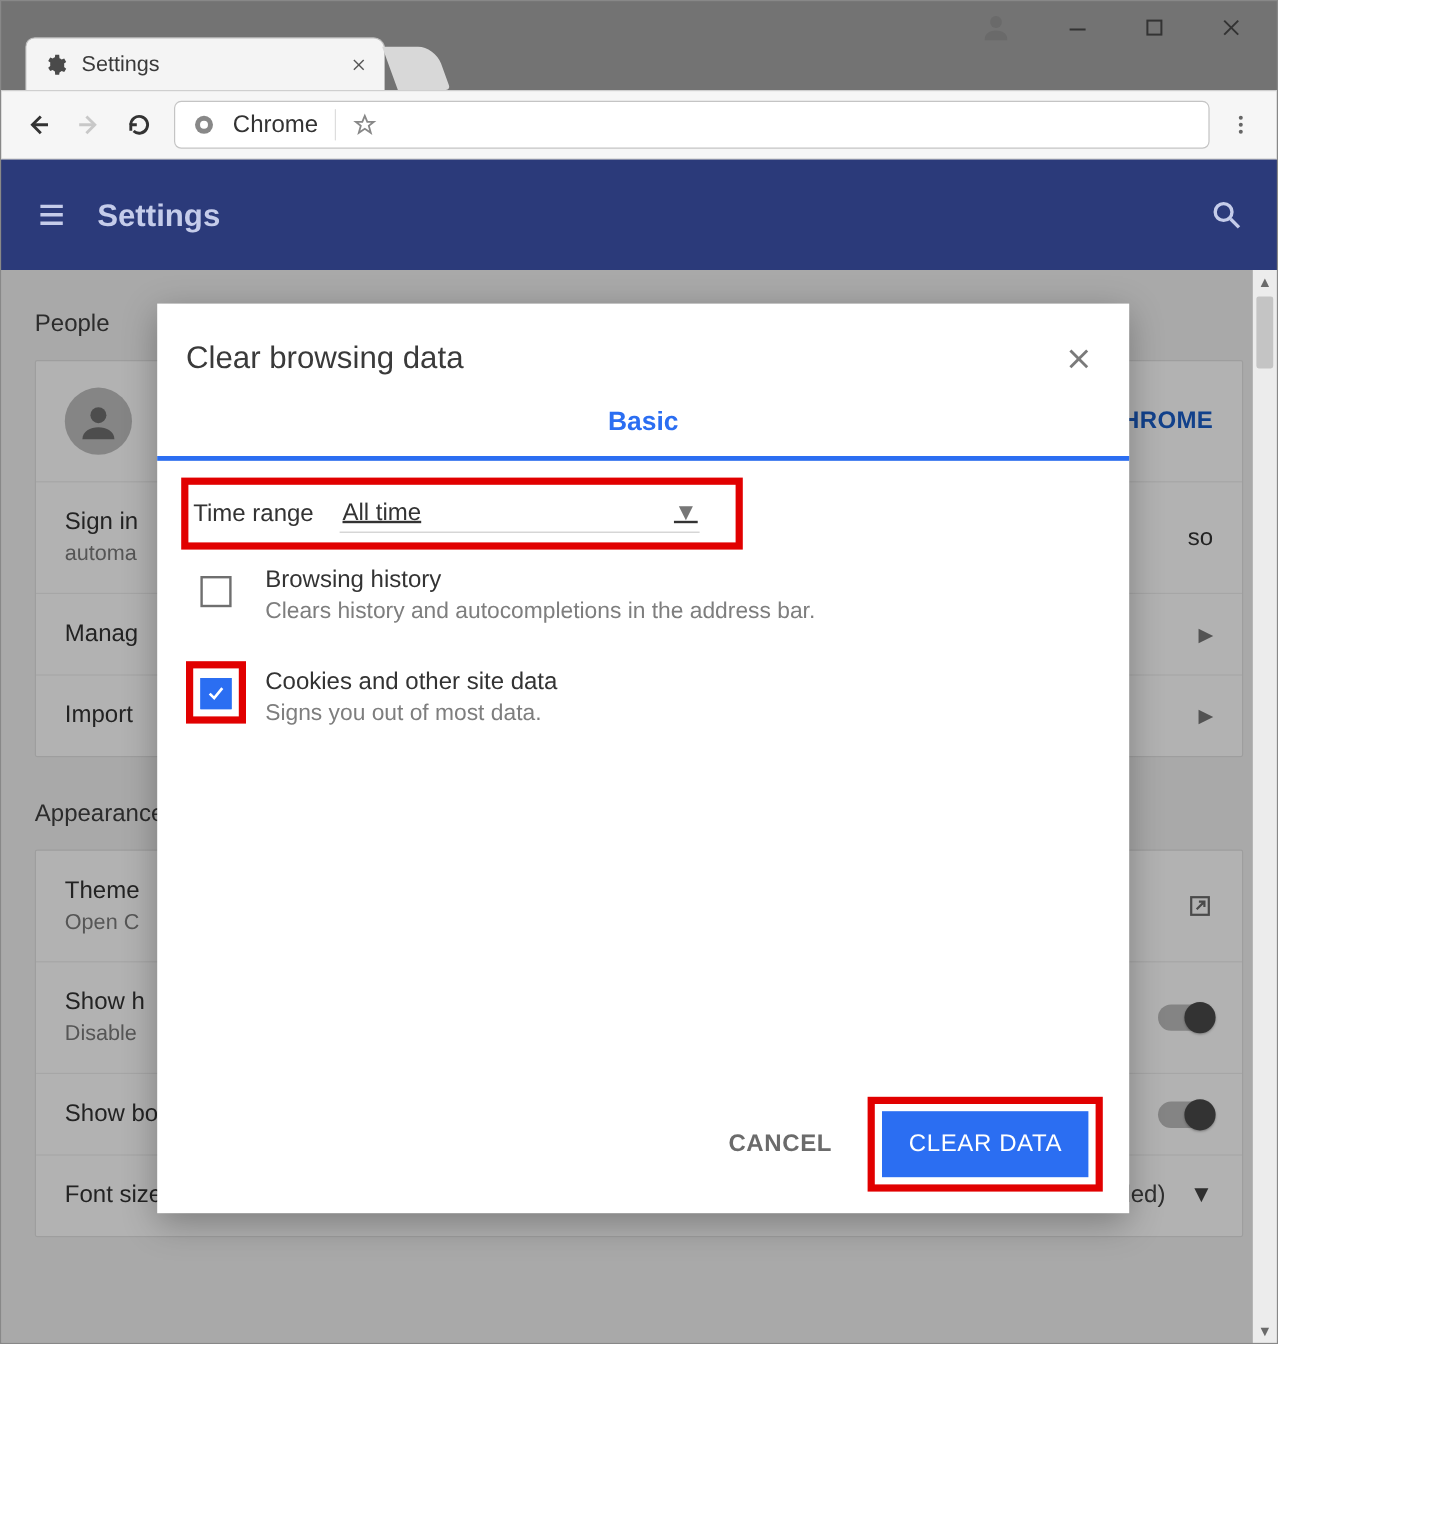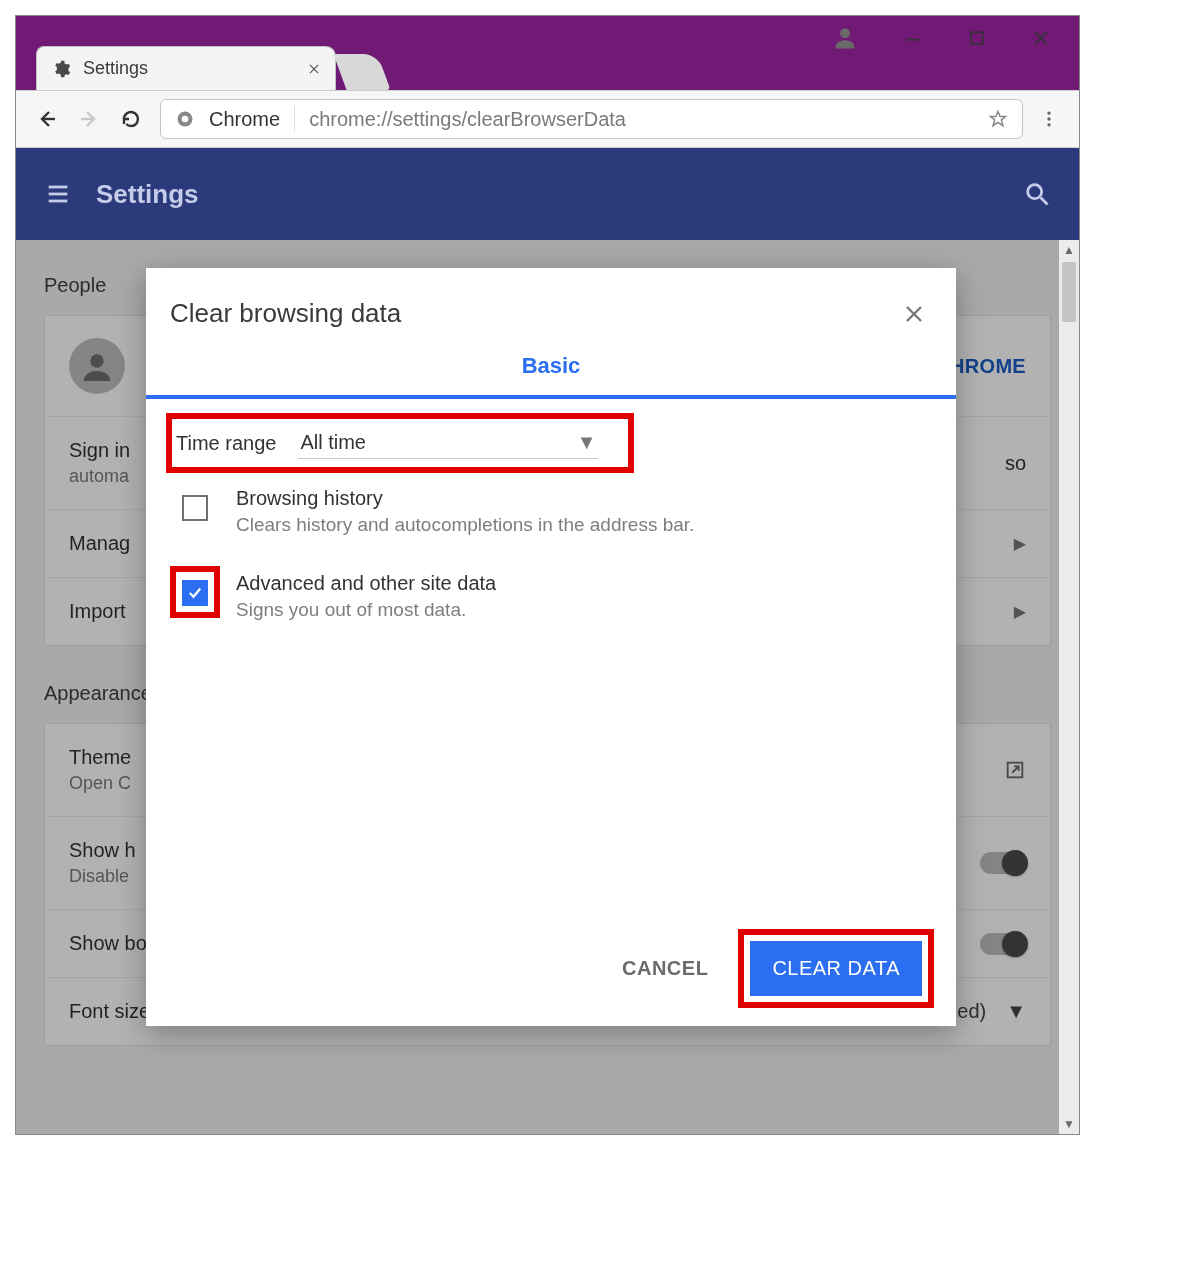--- a/index.html
+++ b/index.html
@@ -1,17 +1,17 @@
 <!DOCTYPE html>
 <html><head>
 <meta charset="utf-8">
 <style>
   * { box-sizing: border-box; margin: 0; padding: 0; }
   html, body { width: 1200px; height: 1266px; font-family: Arial, 'Segoe UI', sans-serif; background: #fff; overflow: hidden; }
-  .frame { width: 1065px; height: 1120px; margin: 15px; border: 1px solid #888; position: relative; background: #701a75; }
+  .frame { width: 1065px; height: 1120px; margin: 0; border: 1px solid #888; position: relative; background: #737373; }
 
   
   .winctrls { position: absolute; top: 8px; right: 0; display: flex; gap: 36px; padding-right: 24px; }
   .winctrl { width: 28px; height: 28px; display: flex; align-items: center; justify-content: center; color: #333; }
   .winctrl svg { width: 20px; height: 20px; }
 
   
   .profile-top { position: absolute; top: 8px; right: 220px; width: 28px; height: 28px; color: #555; }
 
   
@@ -66,21 +66,21 @@
   .dlg-title-row { display:flex; align-items:center; padding: 30px 30px 10px 24px; }
   .dlg-title { font-size: 26px; color: #3a3a3a; flex:1; }
   .dlg-close { color:#7a7a7a; }
   .dlg-tabs { display:flex; border-bottom:1px solid #e2e2e2;justify-content:flex-end; }
   .dlg-tab { flex:1; text-align:center; padding: 14px 0 16px; font-size:22px; color:#7a7a7a; font-weight:600; }
   .dlg-tab.active { color:#2b6ef2; border-bottom:4px solid #2b6ef2; margin-bottom:-1px; }
 
   .dlg-body { padding: 18px 24px 0 24px; flex:1; }
   .timerange { display:flex; align-items:center; gap:22px; padding: 10px 6px; }
   .timerange .lbl { font-size:20px; color:#333; }
-  .timerange .sel { flex:0 0 300px; display:flex; align-items:center; justify-content:space-between; font-size:20px; color:#333; border-bottom:1px solid #ccc; padding: 4px 2px; }
+  .timerange .sel { flex:0 0 300px; display:flex; align-items:center; justify-content:space-between; font-size:20px; color:#333; border-bottom:1px solid #ccc; padding: 4px 2px; text-decoration: underline; }
   .hl-red { outline: 6px solid #e10000; outline-offset: -2px; }
   .hl-red-tight { outline: 6px solid #e10000; }
 
   .opt { display:flex; gap:22px; padding: 18px 6px; align-items:flex-start; }
   .cb { width:26px; height:26px; border:2px solid #6f6f6f; background:#fff; display:flex; align-items:center; justify-content:center; flex:0 0 26px; margin-top:2px; }
   .cb.checked { background:#2b6ef2; border-color:#2b6ef2; color:#fff; }
   .cb.checked svg { width:18px; height:18px; }
   .cb-wrap { padding:6px; }
   .opt .txt .t { font-size:20px; color:#333; }
   .opt .txt .s { font-size:19px; color:#7e7e7e; margin-top:4px; }
@@ -161,21 +161,20 @@
       </div>
     <div class="omnibox">
       <span>
           <svg width="20" height="20" viewBox="0 0 24 24">
             <circle cx="12" cy="12" r="9" fill="#888"></circle>
             <circle cx="12" cy="12" r="4" fill="#fff"></circle>
           </svg>
         </span>
       <span class="scheme">Chrome</span>
       <span class="sep"></span>
-      <span class="url">chrome://settings/clearBrowserData</span>
       <span class="star">
           <svg width="20" height="20" viewBox="0 0 24 24">
             <path d="M12 3l2.5 6H21l-5 4 2 7-6-4-6 4 2-7-5-4h6.5z" fill="none" stroke="#888" stroke-width="1.8"></path>
           </svg>
         </span>
     </div>
     <div class="menu3">
         <svg width="20" height="20" viewBox="0 0 24 24" fill="#666">
           <circle cx="12" cy="5" r="2"></circle>
           <circle cx="12" cy="12" r="2"></circle>
@@ -317,21 +316,21 @@
           </div>
           <div class="opt">
             <div class="cb-wrap hl-red-tight">
               <div class="cb checked">
                 <svg viewBox="0 0 24 24">
                   <path d="M5 12l5 5 9-11" fill="none" stroke="#fff" stroke-width="3"></path>
                 </svg>
               </div>
             </div>
             <div class="txt">
-              <div class="t">Advanced and other site data</div>
+              <div class="t">Cookies and other site data</div>
               <div class="s">Signs you out of most data.</div>
             </div>
           </div>
         </div>
     </div>
     <div class="dlg-actions">
       <div class="btn-cancel">CANCEL</div>
       <div class="btn-primary-wrap hl-red-tight">
         <div class="btn-primary">CLEAR DATA</div>
       </div>

